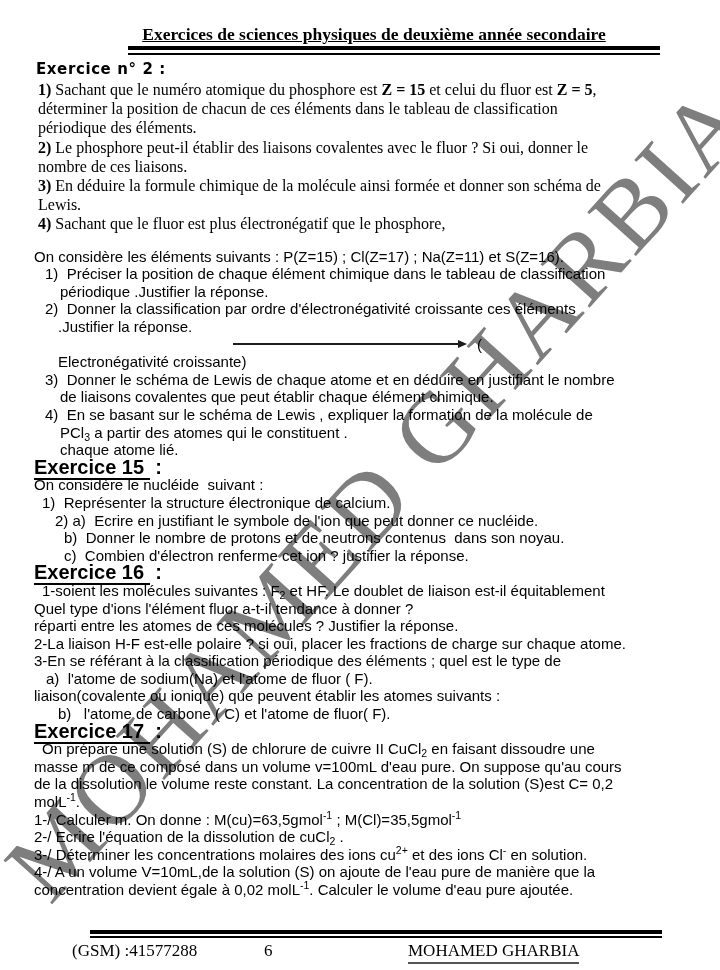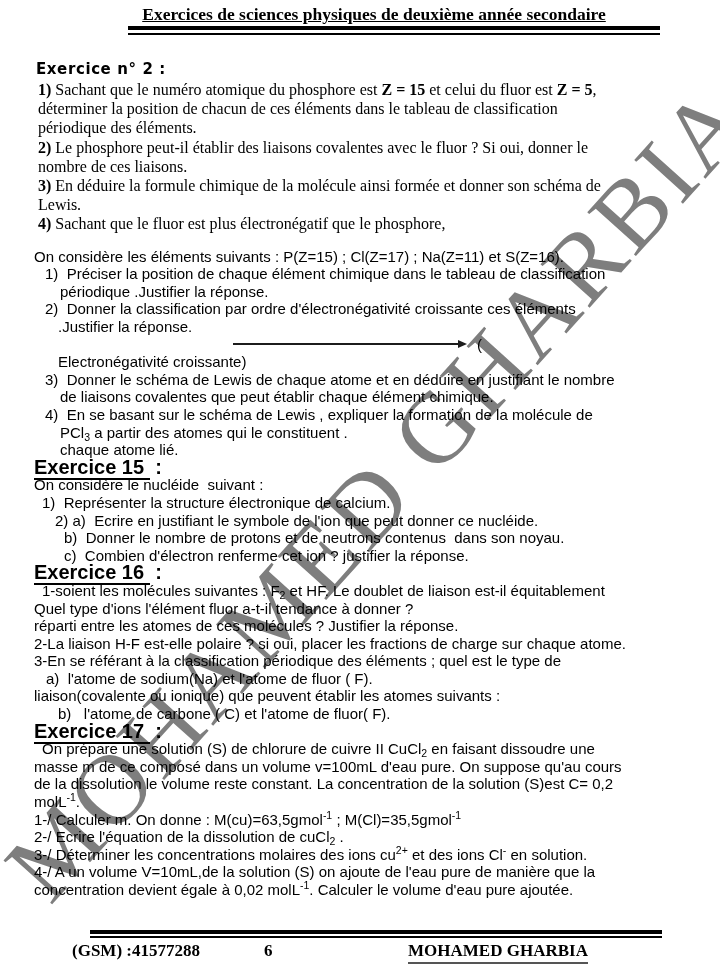--- a/index.html
+++ b/index.html
@@ -4,21 +4,21 @@
 <style>
   html,body{margin:0;padding:0;background:#ffffff;}
   .page{position:relative;width:720px;height:970px;background:#ffffff;overflow:hidden;
         font-family:"Liberation Sans",sans-serif;color:#000;}
   
   .watermark{position:absolute;left:-140px;top:455px;width:1000px;z-index:0;
              font-family:"Liberation Serif",serif;font-size:100px;color:#7e7e7e;
              white-space:nowrap;text-align:center;letter-spacing:3px;
              transform:rotate(-48deg);pointer-events:none;}
   
-  .header{position:relative;z-index:1;padding-top:4px;text-align:center;margin-left:28px;}
+  .header{position:relative;z-index:1;padding-top:24px;text-align:center;margin-left:28px;}
   .page-title{font-family:"Liberation Serif",serif;font-weight:bold;font-size:17.5px;
               text-decoration:underline;}
   .hrule{margin:1px 0 0 100px;width:532px;height:3px;background:#fff;
          border-top:4px solid #000;border-bottom:2px solid #000;}
   
   .content{position:absolute;left:34px;top:58px;right:20px;z-index:1;}
   .ln{white-space:pre-wrap;}
   .f-sans{font-size:15px;line-height:17.6px;}
   .f-serif{font-family:"Liberation Serif",serif;font-size:16px;line-height:19.2px;}
   .f-head2{font-family:"DejaVu Sans",sans-serif;font-weight:bold;font-size:15px;
@@ -30,21 +30,21 @@
   sub{vertical-align:-3px;}
   sup{vertical-align:6px;}
   
   .arrow-row{height:17.6px;font-size:15px;line-height:17.6px;}
   .aline{display:inline-block;width:225px;height:1.5px;background:#1c1c1c;vertical-align:5px;}
   .ahead{display:inline-block;width:0;height:0;border-left:9px solid #1c1c1c;
          border-top:4px solid transparent;border-bottom:4px solid transparent;vertical-align:2px;}
   .paren{margin-left:10px;}
   
   .footer{position:absolute;left:0;top:930px;width:720px;height:40px;z-index:1;
-          font-family:"Liberation Serif",serif;font-size:17px;font-weight:bold;}
+          font-family:"Liberation Serif",serif;font-size:17px;}
   .frule{position:absolute;left:90px;top:0;width:572px;height:2px;background:#fff;
          border-top:4px solid #000;border-bottom:2px solid #000;}
   .f-gsm{position:absolute;left:72px;top:11px;}
   .f-page{position:absolute;left:264px;top:11px;}
   .f-author{position:absolute;left:408px;top:11px;border-bottom:2px solid #555;padding-bottom:1px;}
 </style>
 </head>
 <body>
 
 <div class="page">

